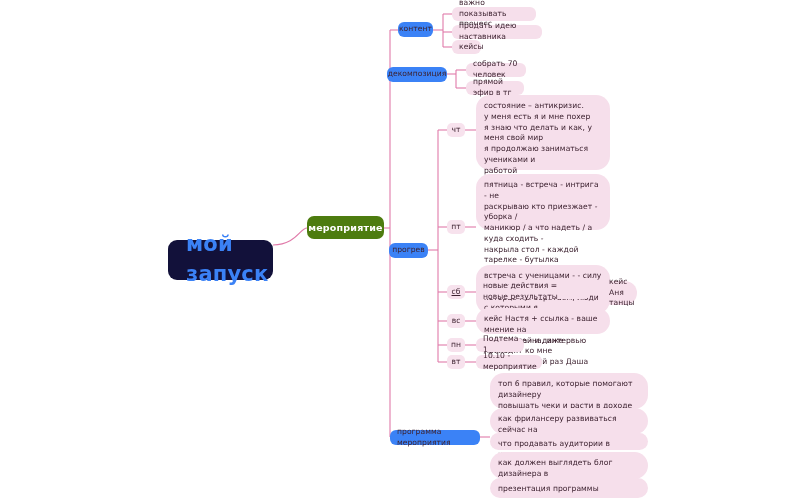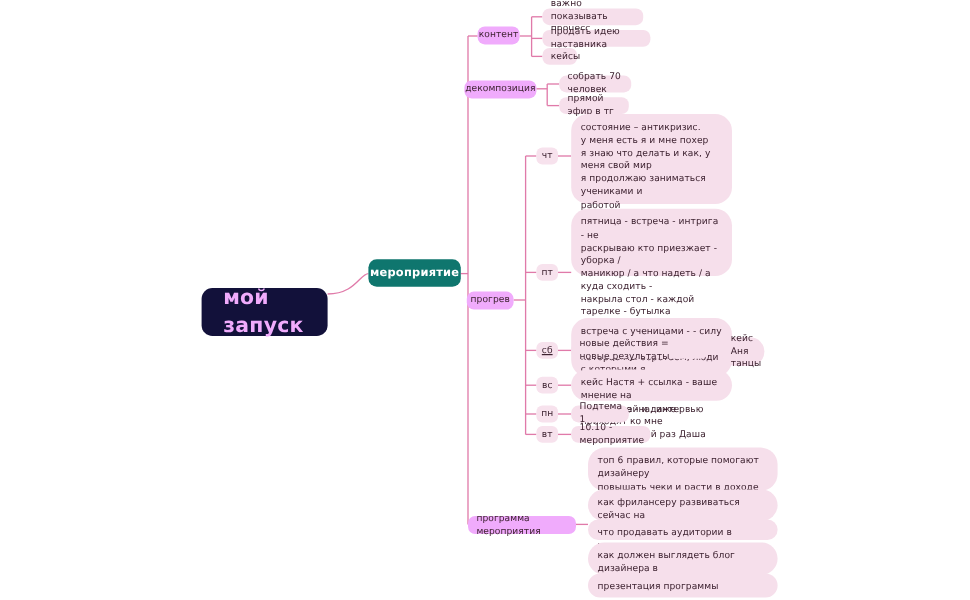--- a/index.html
+++ b/index.html
@@ -32,43 +32,43 @@
     background: #f6dfeb;
     color: #3d2230;
     font-size: 7.6px;
     line-height: 1.42;
     padding: 4px 7px;
     white-space: pre-line;
     letter-spacing: 0.05px;
   }
   .node.root {
     background: #12113a;
-    color: #f0abfc;
-    font-size: 17px;
+    color: #3b82f6;
+    font-size: 21px;
     font-weight: bold;
     border-radius: 9px;
     padding: 0 18px;
     display: flex;
     align-items: center;
     letter-spacing: 0.2px;
   }
   .node.level1 {
-    background: #0f766e;
+    background: #4d7c0f;
     color: #ffffff;
     font-size: 9.5px;
     font-weight: bold;
     border-radius: 7px;
     padding: 0 12px;
     display: flex;
     align-items: center;
     justify-content: center;
     letter-spacing: 0.2px;
   }
   .node.branch {
-    background: #f0abfc;
+    background: #3b82f6;
     display: flex;
     align-items: center;
     justify-content: center;
     font-size: 7.6px;
     padding: 0 7px;
   }
   .node.day {
     background: #f7e2ed;
     display: flex;
     align-items: center;

